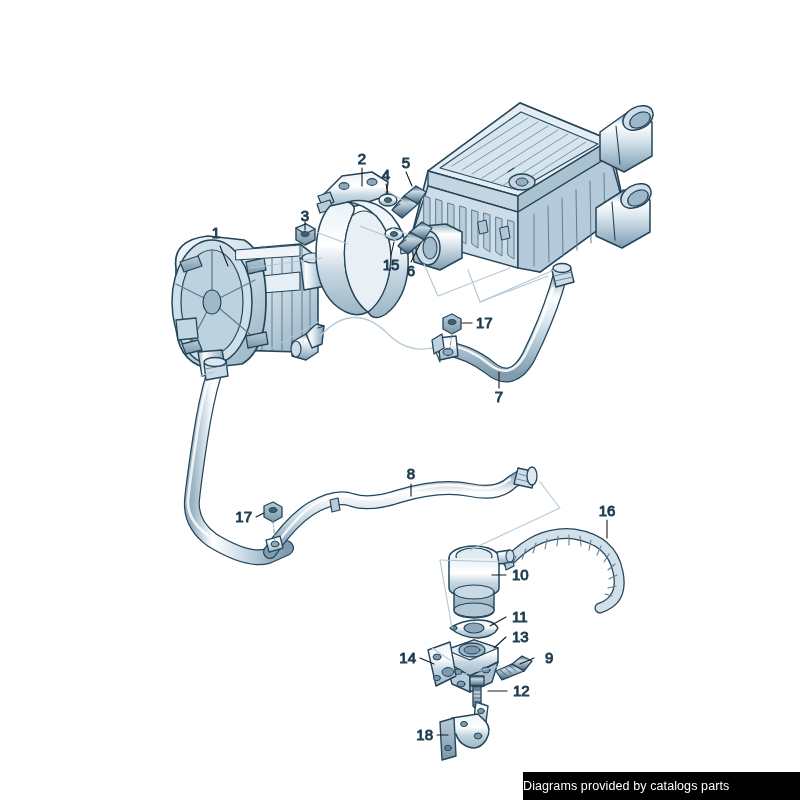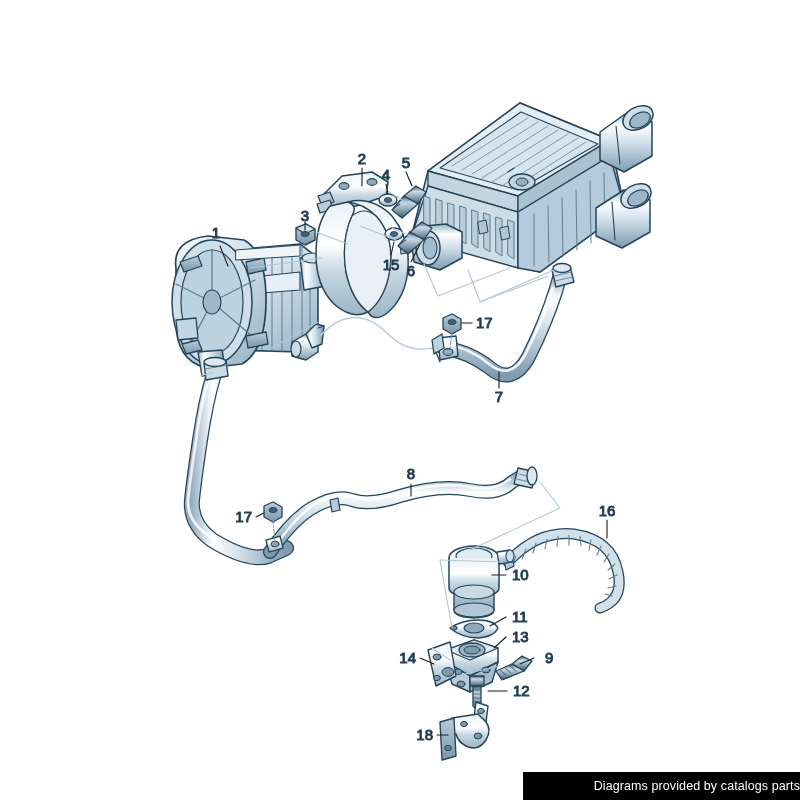--- a/index.html
+++ b/index.html
@@ -4,21 +4,21 @@
 <title>Parts Diagram</title>
 <style>
   html,body{margin:0;padding:0;background:#fff;}
   body{width:800px;height:800px;overflow:hidden;
        font-family:"Liberation Sans","DejaVu Sans",sans-serif;}
   #stage{position:relative;width:800px;height:800px;background:#ffffff;}
   #art{position:absolute;left:0;top:0;width:800px;height:800px;}
   .lbl{font-size:15px;fill:#1a1a1a;font-family:"Liberation Sans","DejaVu Sans",sans-serif;}
   #footer{position:absolute;left:523px;top:772px;width:277px;height:28px;
           background:#000;color:#fff;display:flex;align-items:center;
-          justify-content:flex-end;font-size:12.5px;letter-spacing:.1px;}
+          justify-content:flex-start;font-size:12.5px;letter-spacing:.1px;}
 </style>
 </head>
 <body>
 
 <div id="stage">
 
   <svg id="art" viewBox="0 0 800 800">
     <defs>
       <linearGradient id="gMetal" x1="0" y1="0" x2="0" y2="1">
         <stop offset="0%" stop-color="#e9f1f6"></stop>

